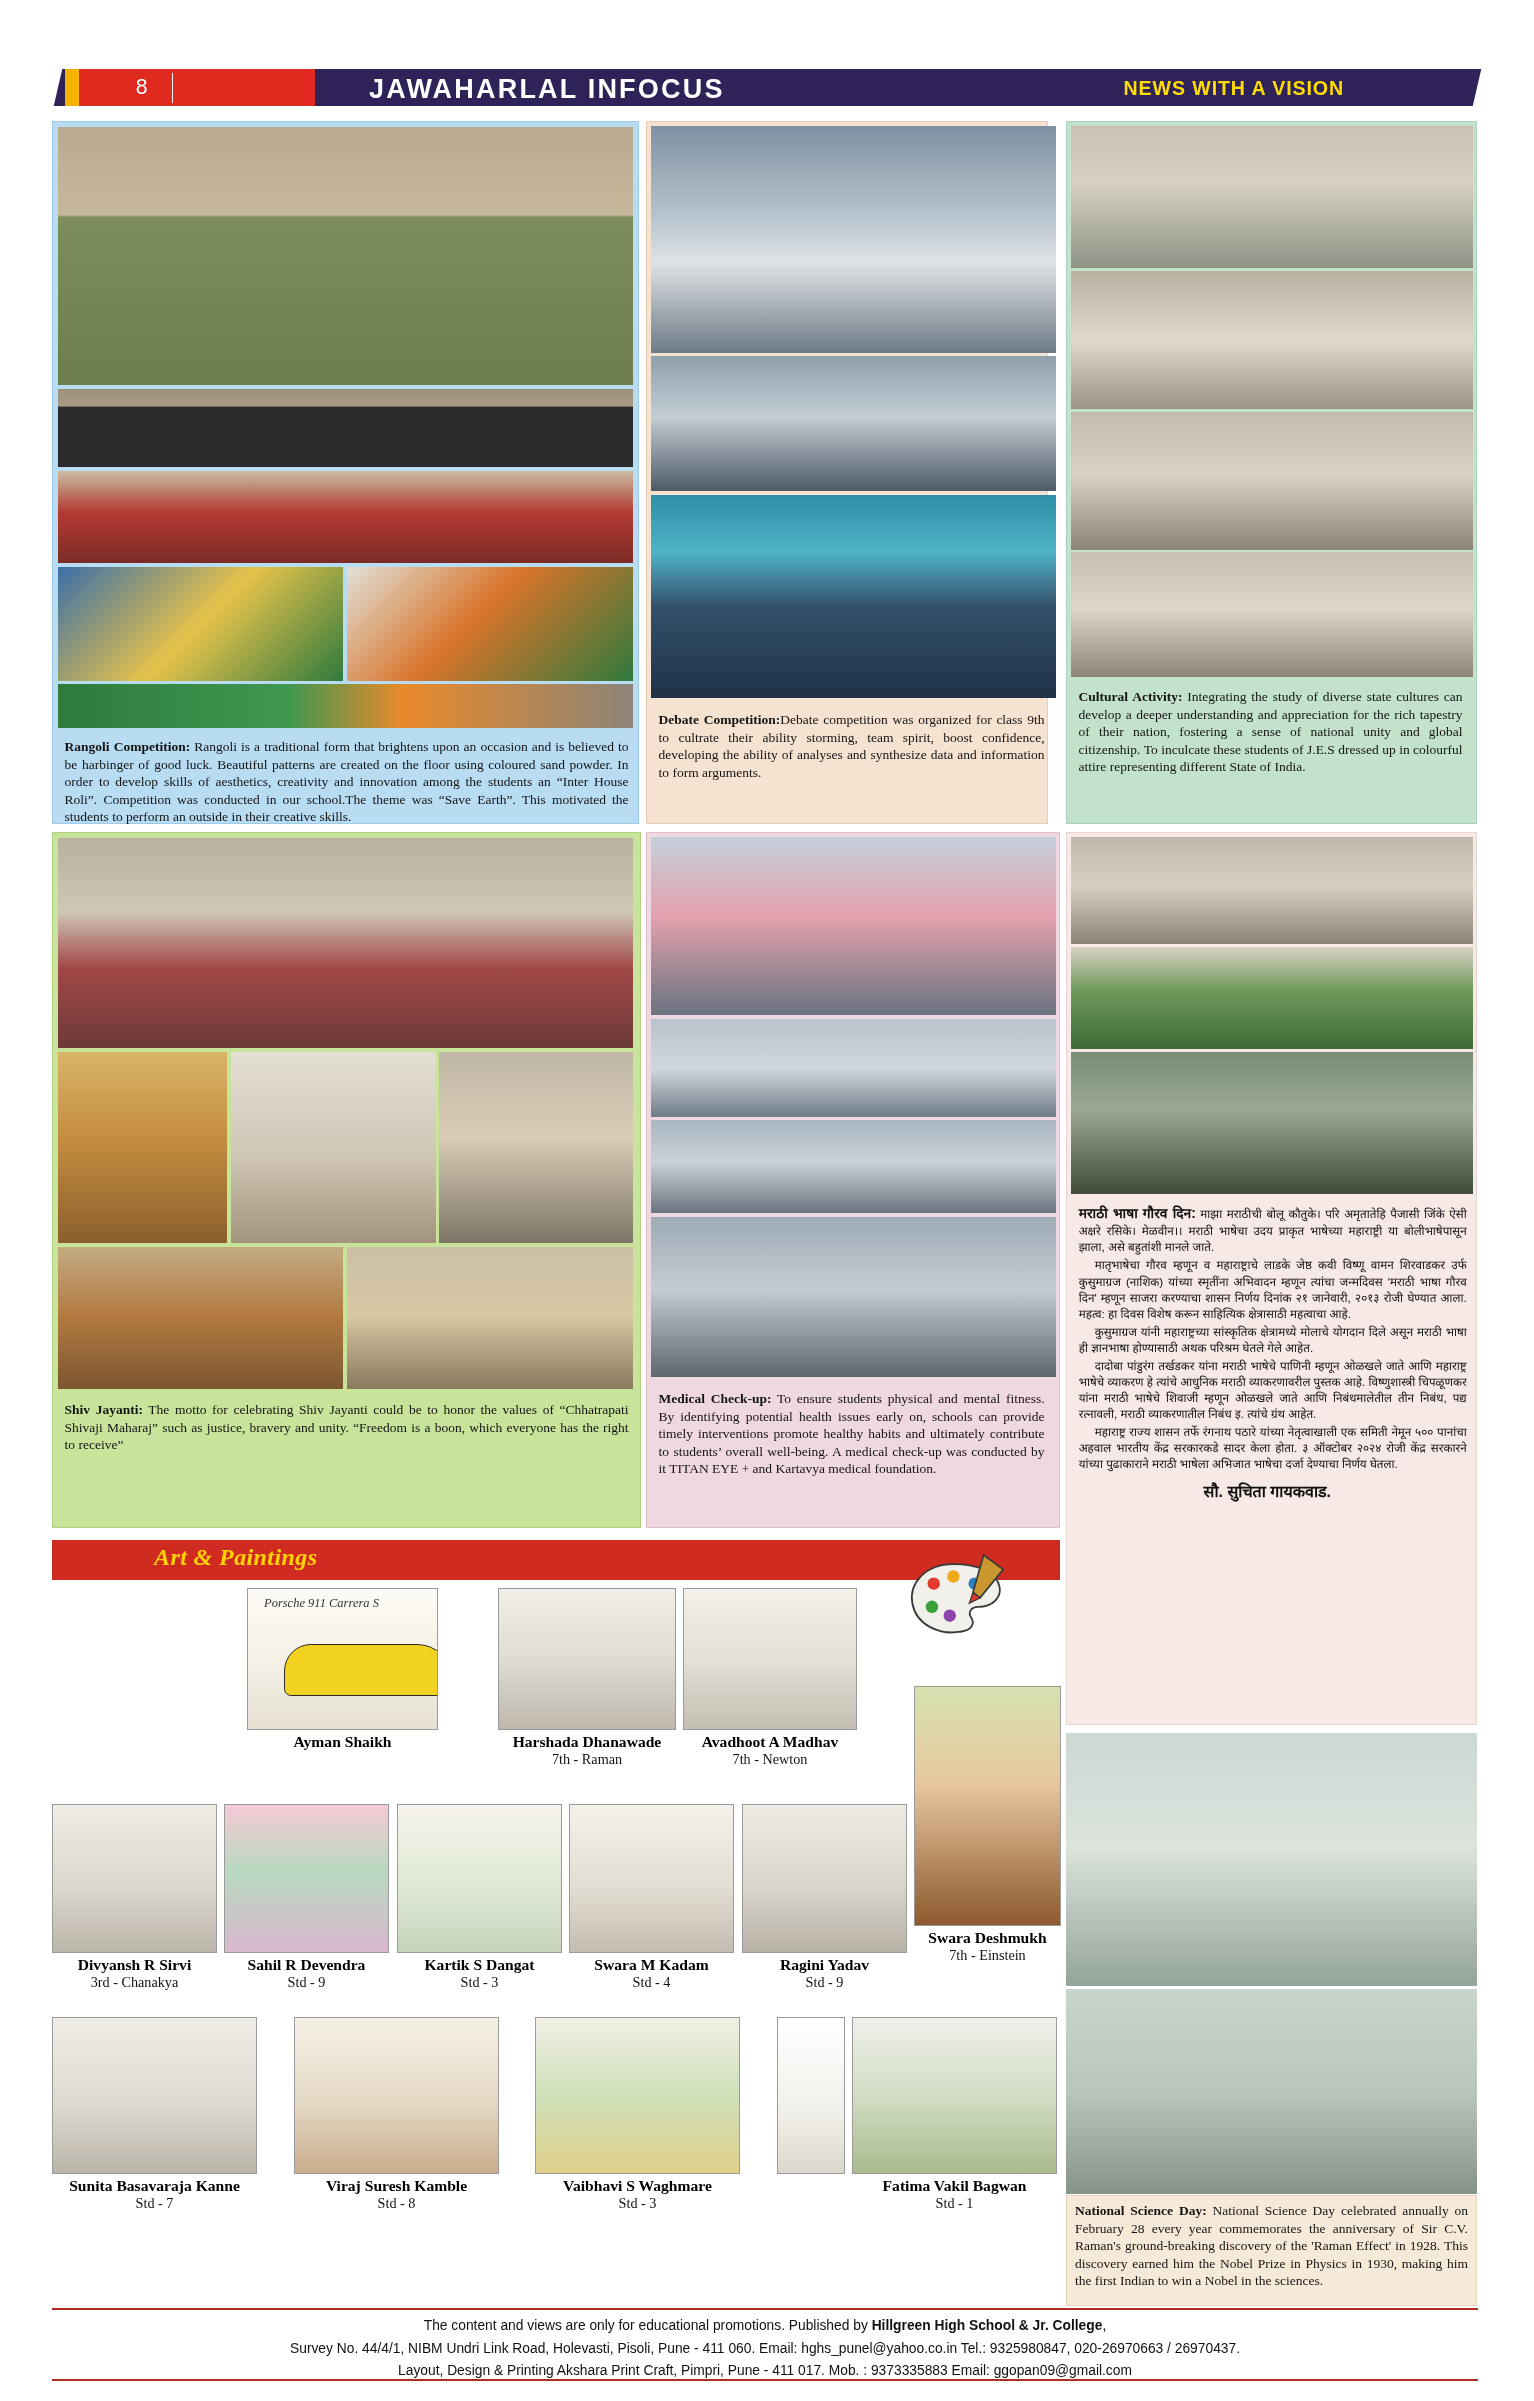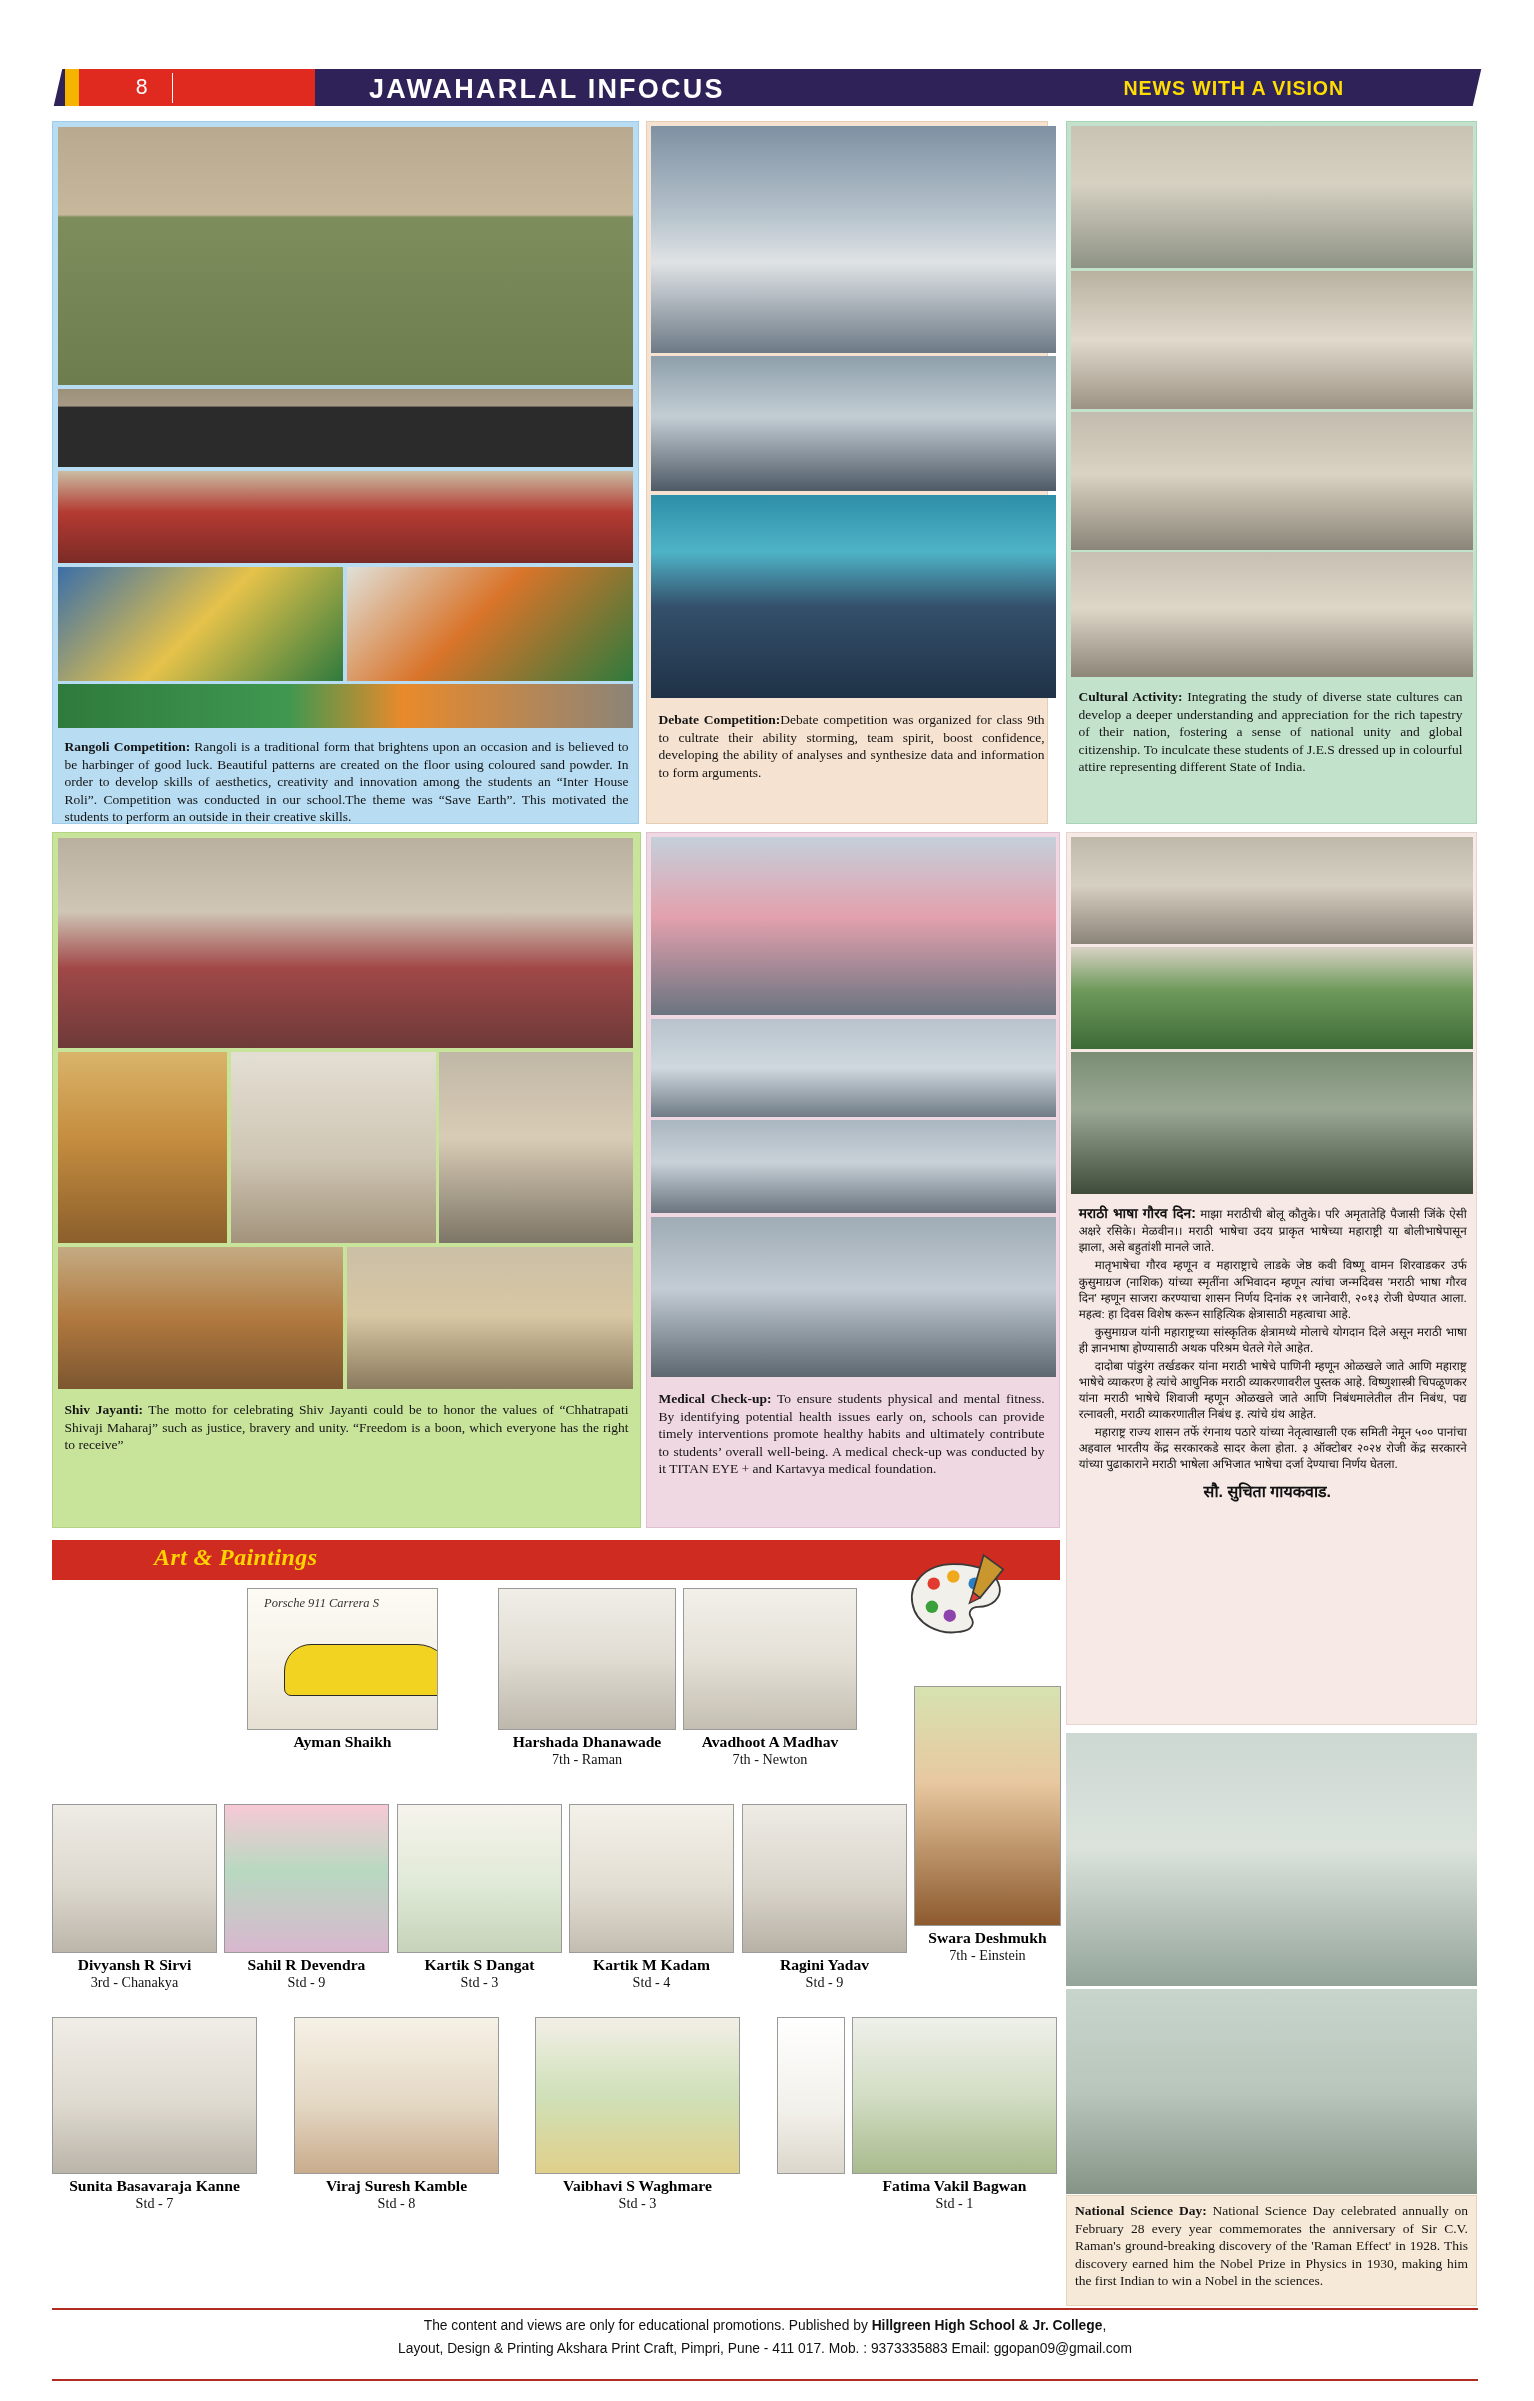--- a/index.html
+++ b/index.html
@@ -301,21 +301,21 @@
   <div class="art-cell" style="left:397px; top:1804px; width:165px;">
     <div class="frame ph" style="height:149px;
          background:linear-gradient(180deg,#f6f3ec 0%,#dfe9d6 55%,#c6d4ba 100%);"></div>
     <div class="art-name">Kartik S Dangat</div>
     <div class="art-std">Std - 3</div>
   </div>
 
   <div class="art-cell" style="left:569px; top:1804px; width:165px;">
     <div class="frame ph" style="height:149px;
          background:linear-gradient(180deg,#f4f1ea 0%,#e3ded3 55%,#c3bdb1 100%);"></div>
-    <div class="art-name">Kartik M Kadam</div>
+    <div class="art-name">Swara M Kadam</div>
     <div class="art-std">Std - 4</div>
   </div>
 
   <div class="art-cell" style="left:742px; top:1804px; width:165px;">
     <div class="frame ph" style="height:149px;
          background:linear-gradient(180deg,#eeebe5 0%,#dad5cb 55%,#b7b1a6 100%);"></div>
     <div class="art-name">Ragini Yadav</div>
     <div class="art-std">Std - 9</div>
   </div>
 
@@ -364,17 +364,18 @@
   <div class="box" id="sci-cap">
     <div class="cap">
       <b>National Science Day:</b><span> National Science Day celebrated annually on February 28 every year commemorates the anniversary of Sir C.V. Raman's ground-breaking discovery of the 'Raman Effect' in 1928. This discovery earned him the Nobel Prize in Physics in 1930, making him the first Indian to win a Nobel in the sciences.</span>
     </div>
   </div>
 
   <div class="footer">
     <div>
       <span>The content and views are only for educational promotions. Published by </span><b>Hillgreen High School &amp; Jr. College</b><span>,</span>
     </div>
+    <div>Survey No. 44/4/1, NIBM Undri Link Road, Holevasti, Pisoli, Pune - 411 060. Email: hghs_punel@yahoo.co.in Tel.: 9325980847, 020-26970663 / 26970437.</div>
     <div>Layout, Design &amp; Printing Akshara Print Craft, Pimpri, Pune - 411 017. Mob. : 9373335883 Email: ggopan09@gmail.com</div>
   </div>
 
 </div>
 
 
 </body></html>

